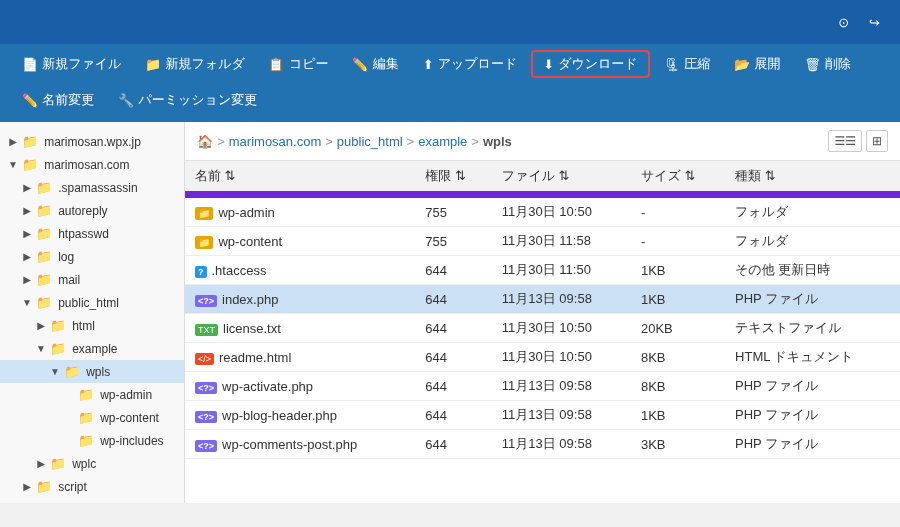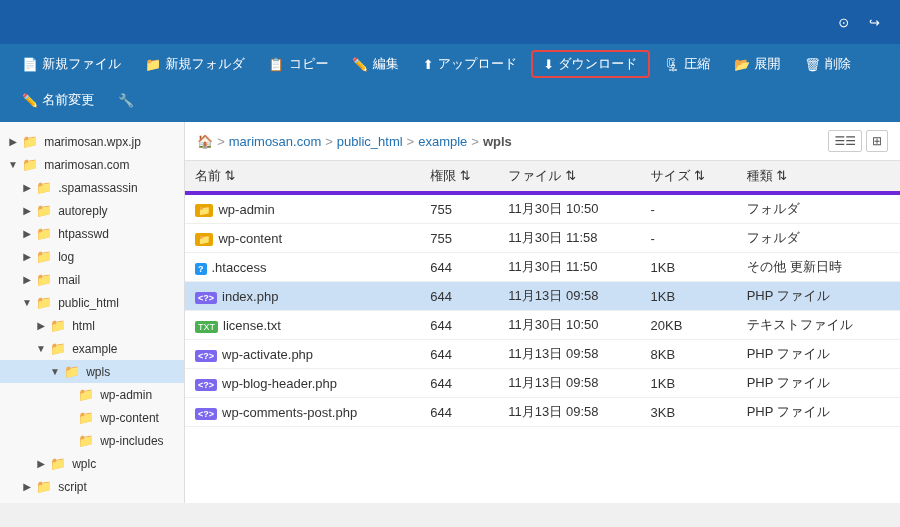--- a/index.html
+++ b/index.html
@@ -146,21 +146,21 @@
     .file-table {
       width: 100%;
       border-collapse: collapse;
       font-size: 13px;
     }
     .file-table th {
       background: #f2f2f2;
       padding: 6px 10px;
       text-align: left;
       font-weight: normal;
-      border-bottom: 4px solid #6d28d9;
+      border-bottom: 7px solid #6d28d9;
       color: #333;
       white-space: nowrap;
     }
     .file-table td {
       padding: 5px 10px;
       border-bottom: 1px solid #eee;
       white-space: nowrap;
     }
     .file-table tr.selected { background: #cce0f5; }
 
@@ -231,20 +231,21 @@
     </button>
   </div>
 
 <div class="toolbar-row2" id="toolbar-row2">
     <button class="toolbar-btn">
       <span>✏️</span>
       <span>名前変更</span>
     </button>
     <button class="toolbar-btn">
       <span>🔧</span>
+      <span>パーミッション変更</span>
     </button>
   </div>
 
 <div class="main-layout">
 
   <div class="sidebar" id="sidebar-tree">
       <div class="tree-item">
         <div class="tree-label">
           <span class="tree-indent" style="padding-left: 0px;"></span>
           <span class="tree-toggle">▶</span>
@@ -442,20 +443,27 @@
               <td>PHP ファイル</td>
             </tr>
             <tr>
               <td><span style="display:inline-block;background:#4caf50;color:white;font-size:9px;padding:1px 3px;border-radius:2px;margin-right:5px;">TXT</span><span>license.txt</span></td>
               <td>644</td>
               <td>11月30日 10:50</td>
               <td>20KB</td>
               <td>テキストファイル</td>
             </tr>
             <tr>
+              <td><span style="display:inline-block;background:#e44d26;color:white;font-size:9px;padding:1px 3px;border-radius:2px;margin-right:5px;">&lt;/&gt;</span><span>readme.html</span></td>
+              <td>644</td>
+              <td>11月30日 10:50</td>
+              <td>8KB</td>
+              <td>HTML ドキュメント</td>
+            </tr>
+            <tr>
               <td><span style="display:inline-block;background:#7b68ee;color:white;font-size:9px;padding:1px 3px;border-radius:2px;margin-right:5px;font-weight:bold;">&lt;?&gt;</span><span>wp-activate.php</span></td>
               <td>644</td>
               <td>11月13日 09:58</td>
               <td>8KB</td>
               <td>PHP ファイル</td>
             </tr>
             <tr>
               <td><span style="display:inline-block;background:#7b68ee;color:white;font-size:9px;padding:1px 3px;border-radius:2px;margin-right:5px;font-weight:bold;">&lt;?&gt;</span><span>wp-blog-header.php</span></td>
               <td>644</td>
               <td>11月13日 09:58</td>

